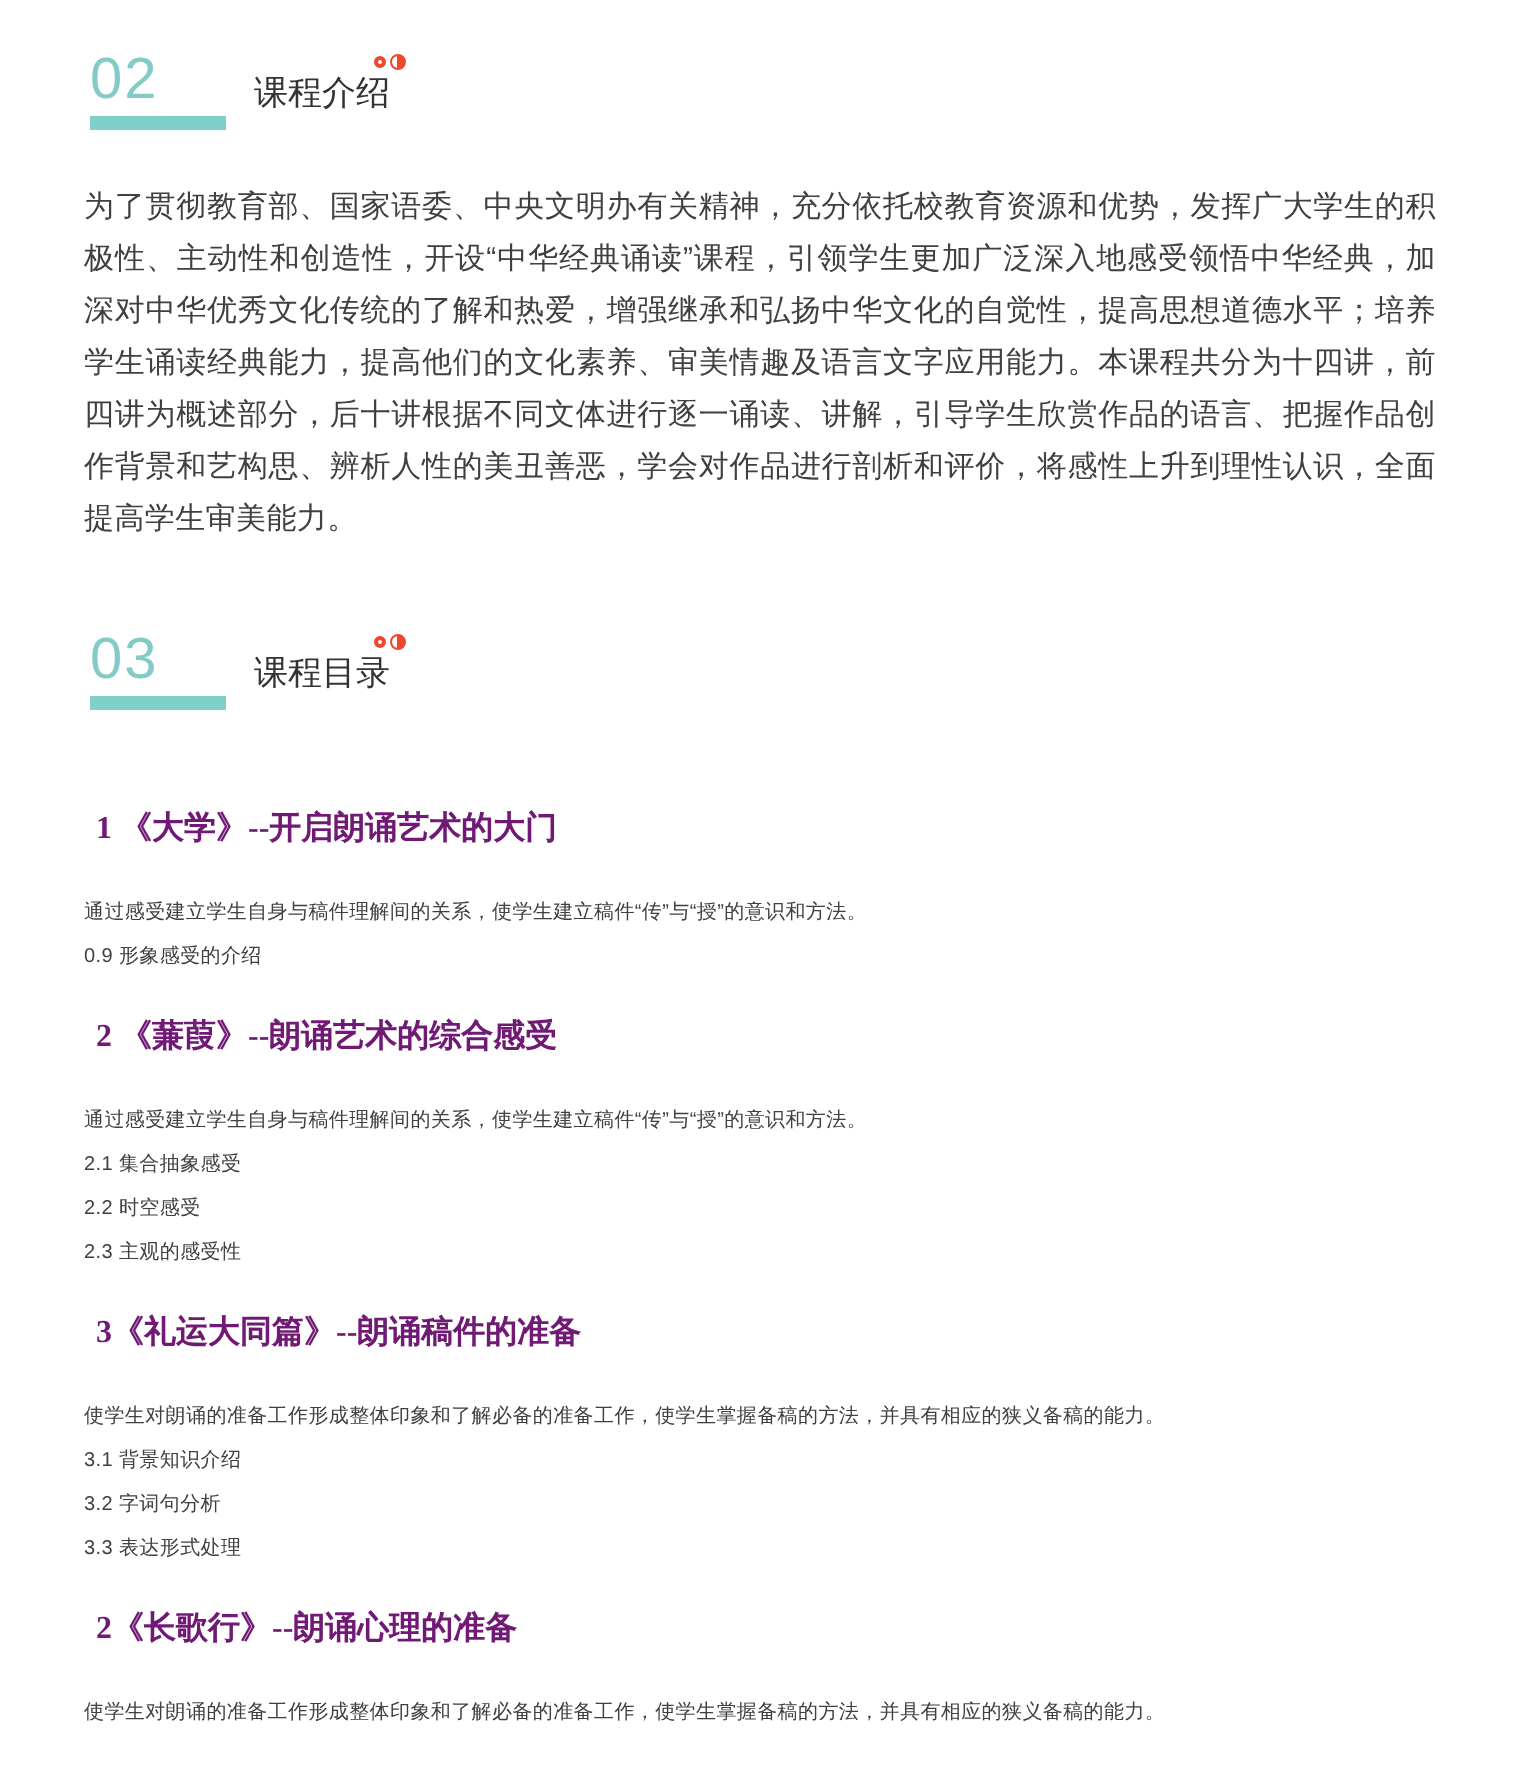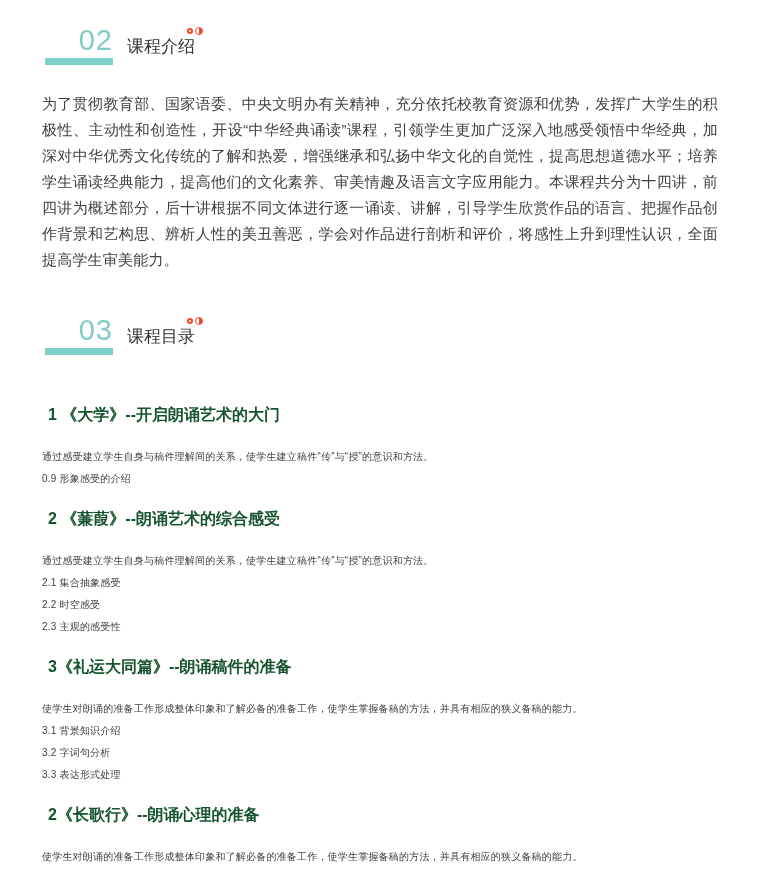--- a/index.html
+++ b/index.html
@@ -8,21 +8,21 @@
     width:762px; height:891px;
     font-family:"Liberation Sans", sans-serif;
     color:#404040;
     overflow:hidden;
     position:relative;
   }
   .page { padding:25px 44px 0 42px; }
 
   
   .section-header { display:flex; align-items:flex-end; margin-left:3px; }
-  .num-block { width:68px; text-align:right; }
+  .num-block { width:68px; text-align:left; }
   .num {
     font-size:29px; line-height:30px;
     color:#82cbc6; letter-spacing:1px;
   }
   .bar { width:68px; height:7px; background:#7fd0c9; margin-top:3px; }
   .title-block { position:relative; margin-left:14px; padding-bottom:8px; }
   .section-title { font-size:17px; font-weight:normal; color:#333333; line-height:20px;text-align:right; }
   .dots { position:absolute; top:-10px; right:-8px; display:flex; align-items:center; }
   .dot { display:inline-block; border-radius:50%; }
   .dot-ring {
@@ -45,24 +45,25 @@
     letter-spacing:0.2px;
   }
 
   .gap-lg { height:42px; }
   .gap-catalog { height:50px; }
 
   
   .catalog-item { margin-bottom:19px; }
   .catalog-heading {
     font-size:16px; font-weight:bold;
-    color:#14532d;
+    color:#701a75;
     line-height:20px;
     padding-left:6px;
     margin-bottom:21px;
+    font-family:Liberation Serif, serif;
   }
   .catalog-line {
     font-size:10px; line-height:22px;
     color:#404040;
     text-align:justify;
     letter-spacing:0.2px;
   }
 </style>
 </head>
 <body>

